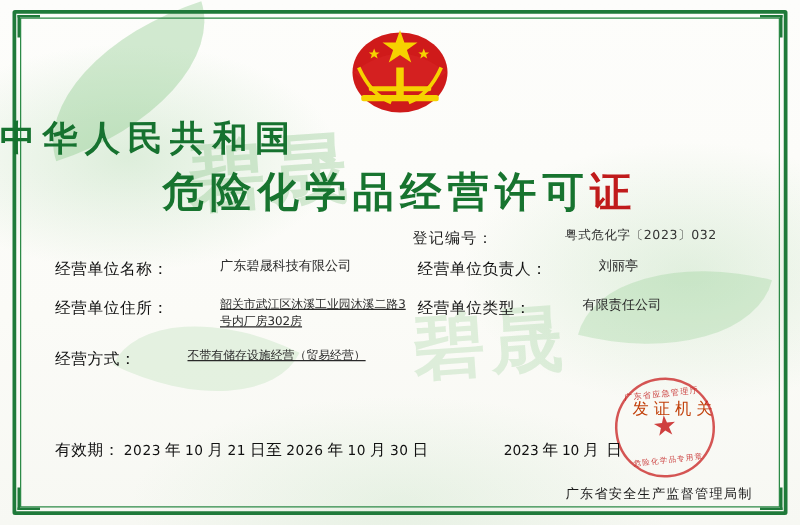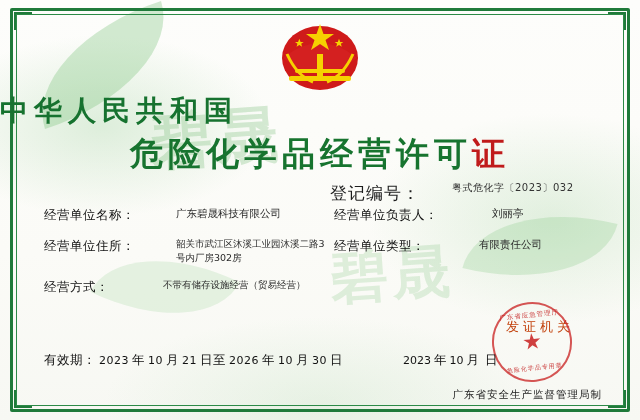--- a/index.html
+++ b/index.html
@@ -100,21 +100,21 @@
     letter-spacing: 5px;
     color: #17742f;
   }
   .title-main .accent { color: #c01b1b; }
 
   
   .reg-row {
     position: absolute;
     top: 182px;
     left: 330px;
-    font-size: 17px;
+    font-size: 12px;
     color: #1d1d1d;
     letter-spacing: 1px;
   }
   .reg-value {
     position: absolute;
     top: 181px;
     left: 452px;
     font-size: 10px;
     color: #333;
     letter-spacing: 0.5px;
@@ -132,39 +132,39 @@
   .row {
     display: flex;
     align-items: flex-start;
     margin-bottom: 13px;
   }
   .col {
     display: flex;
     align-items: flex-start;
   }
   .col.left { width: 290px; }
-  .col.right { width: 262px; gap: 13px; }
+  .col.right { width: 262px; }
   .label {
     color: #111;
     font-size: 12.5px;
     letter-spacing: 0.5px;
     white-space: nowrap;
     padding-top: 1px;
     text-align: right;
   }
   .value {
     flex: 1;
     font-size: 10.5px;
     color: #2a2a2a;
     padding-left: 6px;
     line-height: 1.45;
     word-break: break-all;
     margin-left: 35px;
   }
-  .value.small { font-size: 9.5px; }
+  .value.small { font-size: 9.5px; text-decoration: underline; }
 
   
   .authority {
     position: absolute;
     right: 66px;
     top: 318px;
     font-size: 13px;
     letter-spacing: 4px;
     color: #c2410c;
   }

